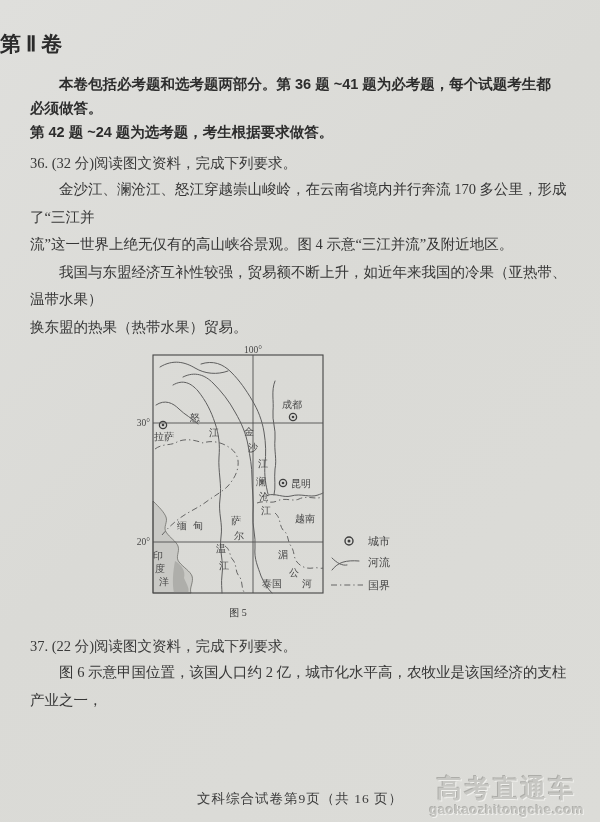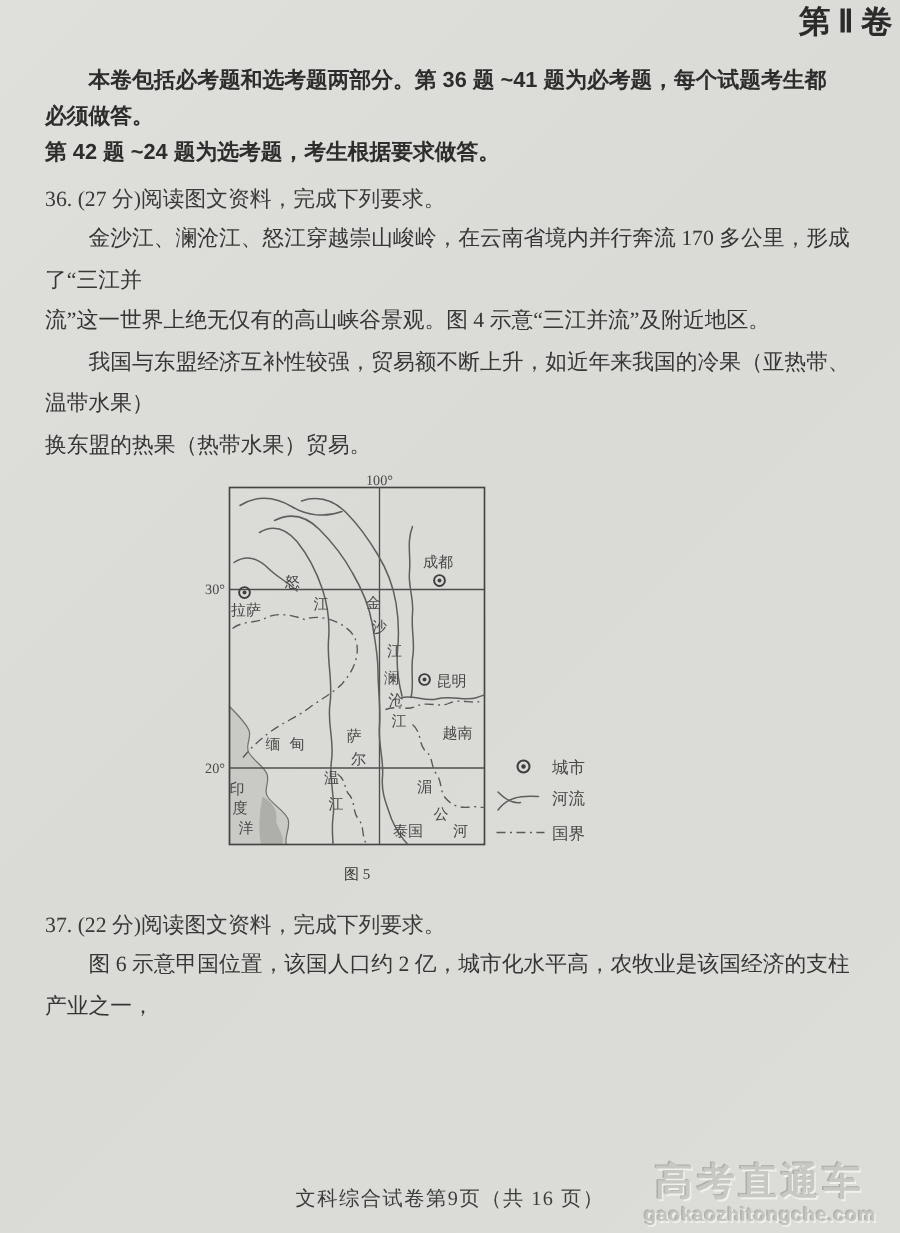--- a/index.html
+++ b/index.html
@@ -2,21 +2,21 @@
 <html><head>
 <meta charset="utf-8">
 <style>
   html,body { margin:0; padding:0; background:#c9c9c6; }
   .page {
     position:relative; width:600px; height:822px; margin:0 auto;
     background:linear-gradient(135deg,#dfdfdc 0%,#dadad6 45%,#dcdcd8 100%);
     font-family:"Liberation Serif", serif; color:#3a3a3a; overflow:hidden;
   }
   .title {
-    text-align:right; font-size:21px; font-weight:bold;
+    padding-top:30px; text-align:left; font-size:21px; font-weight:bold;
     letter-spacing:5px; color:#2b2b2b;
   }
   .intro {
     margin:14px 48px 0 30px; font-family:"Liberation Sans", sans-serif;
     font-weight:bold; font-size:14.5px; line-height:24px; color:#2d2d2d;
   }
   .intro .l1 { text-indent:2em; }
   .q-heading { margin:6px 30px 0 30px; font-size:14.5px; line-height:26px; }
   .passage { margin:0 30px; font-size:14.5px; line-height:27.5px; color:#363636; }
   .passage .ind { text-indent:2em; }
@@ -55,21 +55,21 @@
 
 <div class="page">
 
   <div class="title">第Ⅱ卷</div>
 
   <div class="intro">
     <div class="l1">本卷包括必考题和选考题两部分。第 36 题 ~41 题为必考题，每个试题考生都必须做答。</div>
     <div class="l2">第 42 题 ~24 题为选考题，考生根据要求做答。</div>
   </div>
 
-  <div class="q-heading">36. (27 分)阅读图文资料，完成下列要求。</div>
+  <div class="q-heading">36. (32 分)阅读图文资料，完成下列要求。</div>
 
   <div class="passage">
     <div class="ind">金沙江、澜沧江、怒江穿越崇山峻岭，在云南省境内并行奔流 170 多公里，形成了“三江并</div>
     <div>流”这一世界上绝无仅有的高山峡谷景观。图 4 示意“三江并流”及附近地区。</div>
   </div>
   <div class="passage">
     <div class="ind">我国与东盟经济互补性较强，贸易额不断上升，如近年来我国的冷果（亚热带、温带水果）</div>
     <div>换东盟的热果（热带水果）贸易。</div>
   </div>
 

